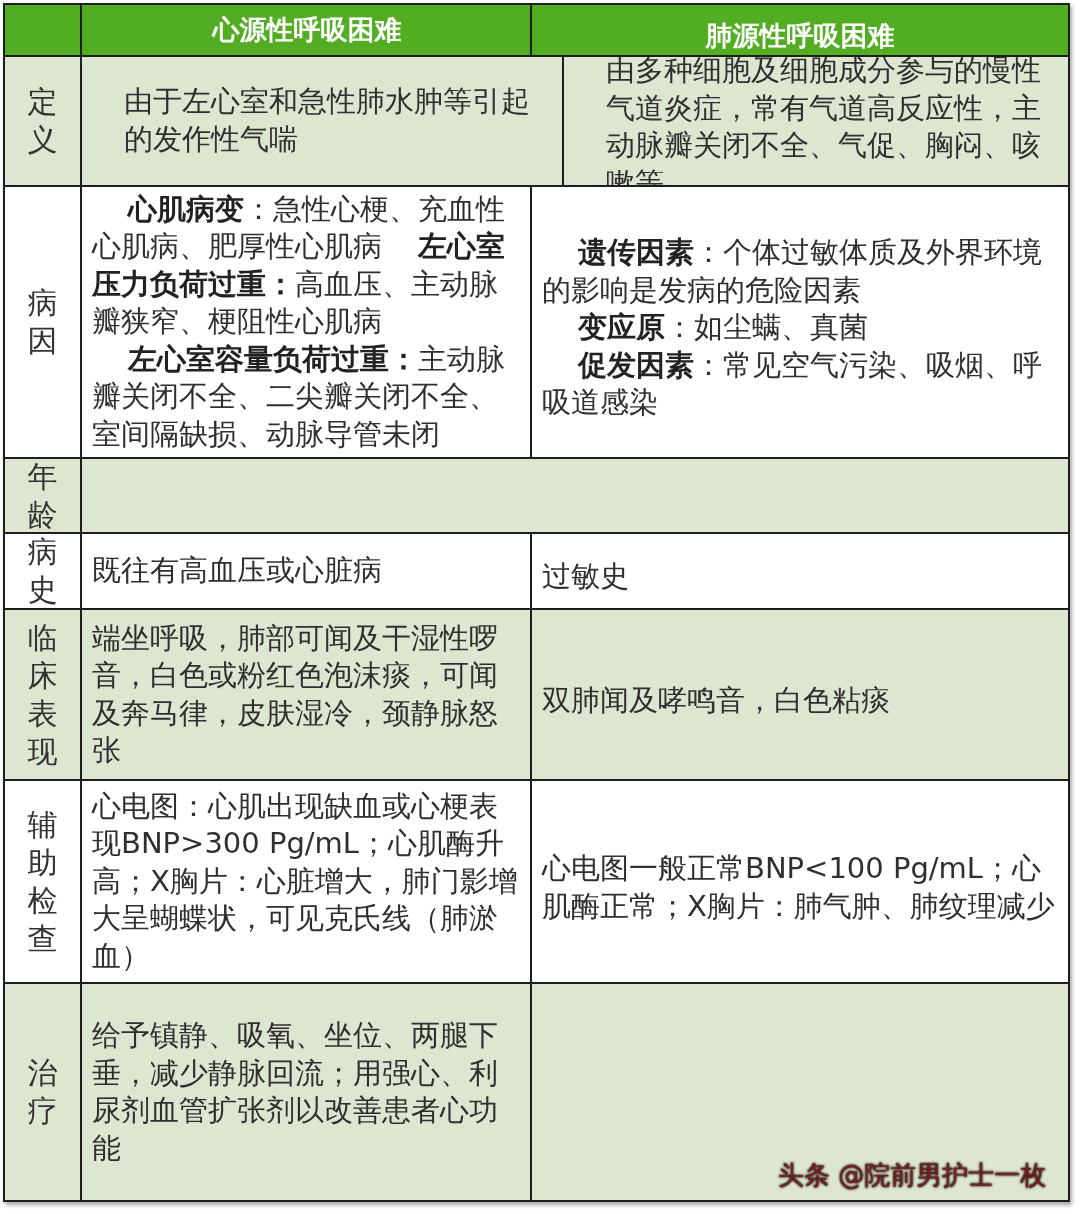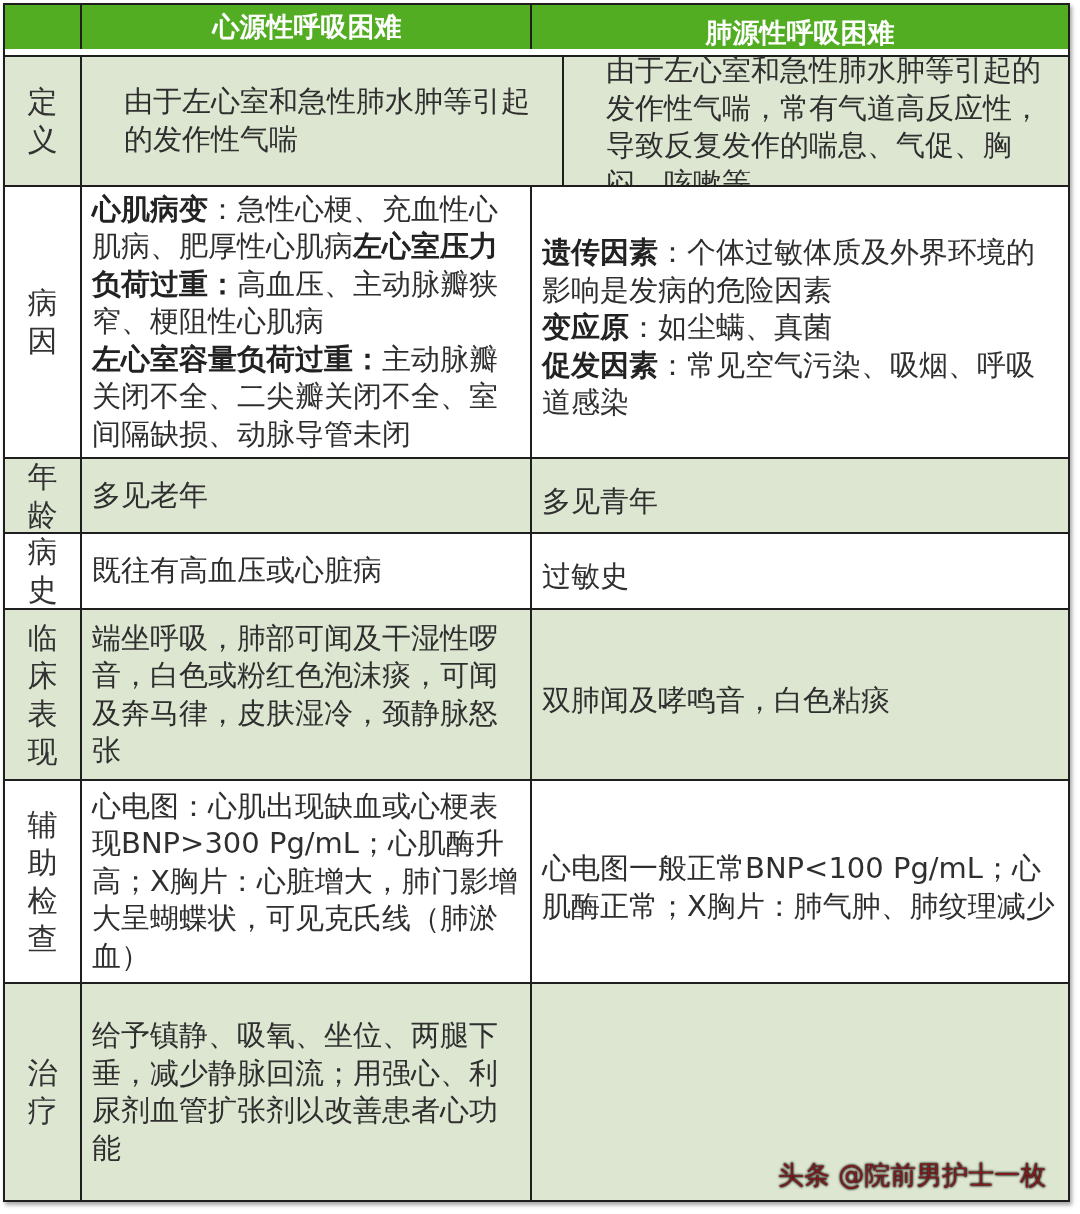--- a/index.html
+++ b/index.html
@@ -14,46 +14,46 @@
   .cell { box-sizing: border-box; height: 100%; display: flex; align-items: center; }
   .c0 { width: 77px; border-right: 2px solid #1e1e1e; justify-content: center; }
   .c1 { width: 450px; border-right: 2px solid #1e1e1e; padding: 0 8px 0 10px; }
   .c2 { flex: 1; padding: 12px 10px 0 10px; }
   .green { background: #dce6d0; }
   .white { background: #ffffff; }
   .header { background: #52ad23; }
   .header .cell { justify-content: center; color: #ffffff; font-weight: bold; font-size: 27px; }
   .label { font-size: 30px; line-height: 38px; width: 32px; text-align: center; word-break: break-all; color: #333; }
   .txt { font-size: 29px; line-height: 37.5px; color: #2f2f2f; }
-  .txt b { font-weight: bold; color: #222; }
+  .txt b { font-weight: bold; color: #222; margin-left: 36px; }
   .seg { display: block; }
   .inline { display: inline; }
   .watermark { position: absolute; left: 778px; top: 1158px; font-size: 26px; color: #7f1d1d;
                text-shadow: 0 0 2px #000, 0 0 3px #000; letter-spacing: 0px; }
 </style>
 </head>
 <body>
 
 <div class="table">
 
-  <div class="row first header" style="top:0; height:44px;">
+  <div class="row first header" style="top:0; height:50px;">
     <div class="cell c0"></div>
     <div class="cell c1" style="justify-content:center;">心源性呼吸困难</div>
     <div class="cell c2" style="justify-content:center;">肺源性呼吸困难</div>
   </div>
 
   <div class="row green" style="top:50px; height:130px;gap:32px;">
     <div class="cell c0">
         <div class="label">定义</div>
       </div>
     <div class="cell c1" style="align-items:flex-start; padding-top:26px;">
         <div class="txt">由于左心室和急性肺水肿等引起的发作性气喘</div>
       </div>
     <div class="cell c2">
-        <div class="txt">由于左心室和急性肺水肿等引起的发作性气喘，常有气道高反应性，导致反复发作的喘息、气促、胸闷、咳嗽等</div>
+        <div class="txt">由多种细胞及细胞成分参与的慢性气道炎症，常有气道高反应性，主动脉瓣关闭不全、气促、胸闷、咳嗽等</div>
       </div>
   </div>
 
   <div class="row white" style="top:180px; height:272px;">
     <div class="cell c0">
         <div class="label">病因</div>
       </div>
     <div class="cell c1">
       <div class="txt">
         <span class="inline"><b>心肌病变</b><span>：急性心梗、充血性心肌病、肥厚性心肌病</span></span><span class="inline"><b>左心室压力负荷过重：</b><span>高血压、主动脉瓣狭窄、梗阻性心肌病</span></span>
@@ -62,21 +62,21 @@
     </div>
     <div class="cell c2">
       <div class="txt">
         <span class="seg"><b>遗传因素</b><span>：个体过敏体质及外界环境的影响是发病的危险因素</span></span>
         <span class="seg"><b>变应原</b><span>：如尘螨、真菌</span></span>
         <span class="seg"><b>促发因素</b><span>：常见空气污染、吸烟、呼吸道感染</span></span>
       </div>
     </div>
   </div>
 
-  <div class="row green" style="top:452px; height:75px;">
+  <div class="row green" style="top:452px; height:75px;flex-direction:column;">
     <div class="cell c0">
         <div class="label">年龄</div>
       </div>
     <div class="cell c1">
         <div class="txt">多见老年</div>
       </div>
     <div class="cell c2">
         <div class="txt">多见青年</div>
       </div>
   </div>

